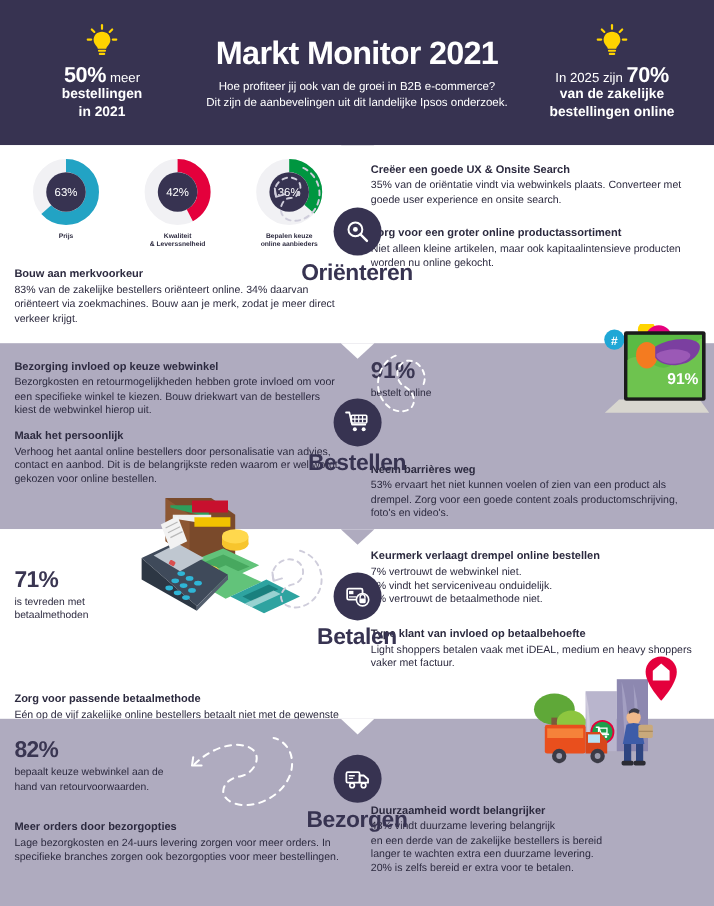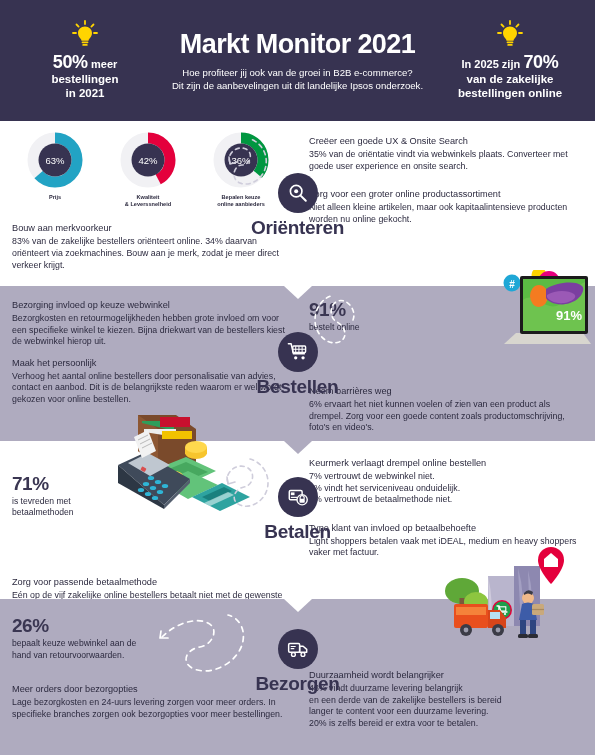--- a/index.html
+++ b/index.html
@@ -26,21 +26,21 @@
     width: 0; height: 0;
     border-left: 14px solid transparent;
     border-right: 14px solid transparent;
     border-top: 13px solid #373351;
   }
   .hdr-side {
     width: 142px; color: #ffffff; text-align: center;
     font-size: 11.5px; line-height: 14.5px; font-weight: bold;
   }
   .hdr-side .big { font-size: 18px; font-weight: bold; letter-spacing: -.3px; }
-  .hdr-side .lite { font-weight: bold; font-size: 11px; }
+  .hdr-side .lite { font-weight: normal; font-size: 11px; }
   .bulb { display: block; margin: 0 auto 7px; }
   .hdr-center { flex: 1; text-align: center; color: #fff; padding: 0 4px; }
   .hdr-center h1 {
     font-size: 27px; line-height: 30px; font-weight: bold; letter-spacing: -.6px;
   }
   .hdr-center .sub {
     margin-top: 8px; font-size: 9.6px; line-height: 12.6px; font-weight: normal;
   }
 
   
@@ -72,21 +72,21 @@
   }
   .badge svg { display: block; }
   .sec-title {
     margin-top: 4px; font-size: 19px; font-weight: bold;
     color: #373351; letter-spacing: -.3px;
   }
 
   
   .tblock { margin-bottom: 9px; }
   .tblock h3 {
-    font-size: 9.2px; font-weight: normal; color: #2c2a3f;
+    font-size: 9.2px; font-weight: bold; color: #2c2a3f;
     line-height: 12px; margin-bottom: 2px;
   }
   .tblock p {
     font-size: 8.8px; line-height: 11.6px; color: #2c2a3f; font-weight: normal;
   }
 
   
   .stat { }
   .stat .pct { font-size: 19px; font-weight: bold; color: #3a3652; letter-spacing: -.5px; }
   .stat .cap { font-size: 8.6px; line-height: 11px; color: #2c2a3f; margin-top: 1px; }
@@ -258,36 +258,36 @@
     </div>
 
     <div class="sec-notch"></div>
   </div>
 
   <div class="section band" style="height:155px;">
     <div class="cols">
       <div class="col-left" style="padding-top:13px;">
         <div class="tblock">
           <h3>Bezorging invloed op keuze webwinkel</h3>
-          <p>Bezorgkosten en retourmogelijkheden hebben grote invloed om voor een specifieke winkel te kiezen. Bijna driekwart van de bestellers kiest de webwinkel hierop uit.</p>
+          <p>Bezorgkosten en retourmogelijkheden hebben grote invloed om voor een specifieke winkel te kiezen. Bouw driekwart van de bestellers kiest de webwinkel hierop uit.</p>
         </div>
         <div class="tblock" style="margin-top:9px;">
           <h3>Maak het persoonlijk</h3>
           <p>Verhoog het aantal online bestellers door personalisatie van advies, contact en aanbod. Dit is de belangrijkste reden waarom er wel wordt gekozen voor online bestellen.</p>
         </div>
       </div>
 
       <div class="col-right" style="padding-top:13px;">
         <div class="stat" style="width:95px;">
           <div class="pct">91%</div>
           <div class="cap">bestelt online</div>
         </div>
         <div class="tblock" style="margin-top:52px;">
           <h3>Neem barrières weg</h3>
-          <p>6% ervaart het niet kunnen voelen of zien van een product als drempel. Zorg voor een goede content zoals productomschrijving, foto's en video's.</p>
+          <p>53% ervaart het niet kunnen voelen of zien van een product als drempel. Zorg voor een goede content zoals productomschrijving, foto's en video's.</p>
         </div>
       </div>
     </div>
 
     <div class="illus" style="left:460px;top:-16px;width:135px;height:78px;">
       <svg width="135" height="78" viewBox="0 0 135 78">
         <circle cx="52" cy="13" r="8.5" fill="#1FA7D6"></circle>
         <text x="52" y="17.5" font-size="10" fill="#fff" text-anchor="middle" font-family="Liberation Sans, sans-serif" font-weight="bold">#</text>
         <circle cx="79" cy="5" r="7.5" fill="#FFD400"></circle>
         <circle cx="69" cy="27" r="7.5" fill="#FFD400"></circle>
@@ -429,36 +429,36 @@
       <div class="sec-title">Betalen</div>
     </div>
 
     <div class="sec-notch"></div>
   </div>
 
   <div class="section band" style="height:156px;">
     <div class="cols">
       <div class="col-left" style="padding-top:16px;">
         <div class="stat" style="width:180px;">
-          <div class="pct">26%</div>
+          <div class="pct">82%</div>
           <div class="cap">bepaalt keuze webwinkel aan de</div>
           <div class="cap">hand van retourvoorwaarden.</div>
         </div>
         <div class="tblock" style="margin-top:22px;">
           <h3>Meer orders door bezorgopties</h3>
           <p>Lage bezorgkosten en 24-uurs levering zorgen voor meer orders. In specifieke branches zorgen ook bezorgopties voor meer bestellingen.</p>
         </div>
       </div>
 
       <div class="col-right" style="padding-top:70px;">
         <div class="tblock">
           <h3>Duurzaamheid wordt belangrijker</h3>
           <p>43% vindt duurzame levering belangrijk</p>
           <p>en een derde van de zakelijke bestellers is bereid</p>
-          <p>langer te content voor een duurzame levering.</p>
+          <p>langer te wachten extra een duurzame levering.</p>
           <p>20% is zelfs bereid er extra voor te betalen.</p>
         </div>
       </div>
     </div>
 
     <div class="illus" style="left:440px;top:-53px;width:155px;height:110px;">
       <svg width="155" height="110" viewBox="0 0 155 110">
 
         <rect x="48" y="30" width="26" height="50" fill="#b9b5cd"></rect>
         <rect x="74" y="20" width="26" height="60" fill="#8d88b0"></rect>

